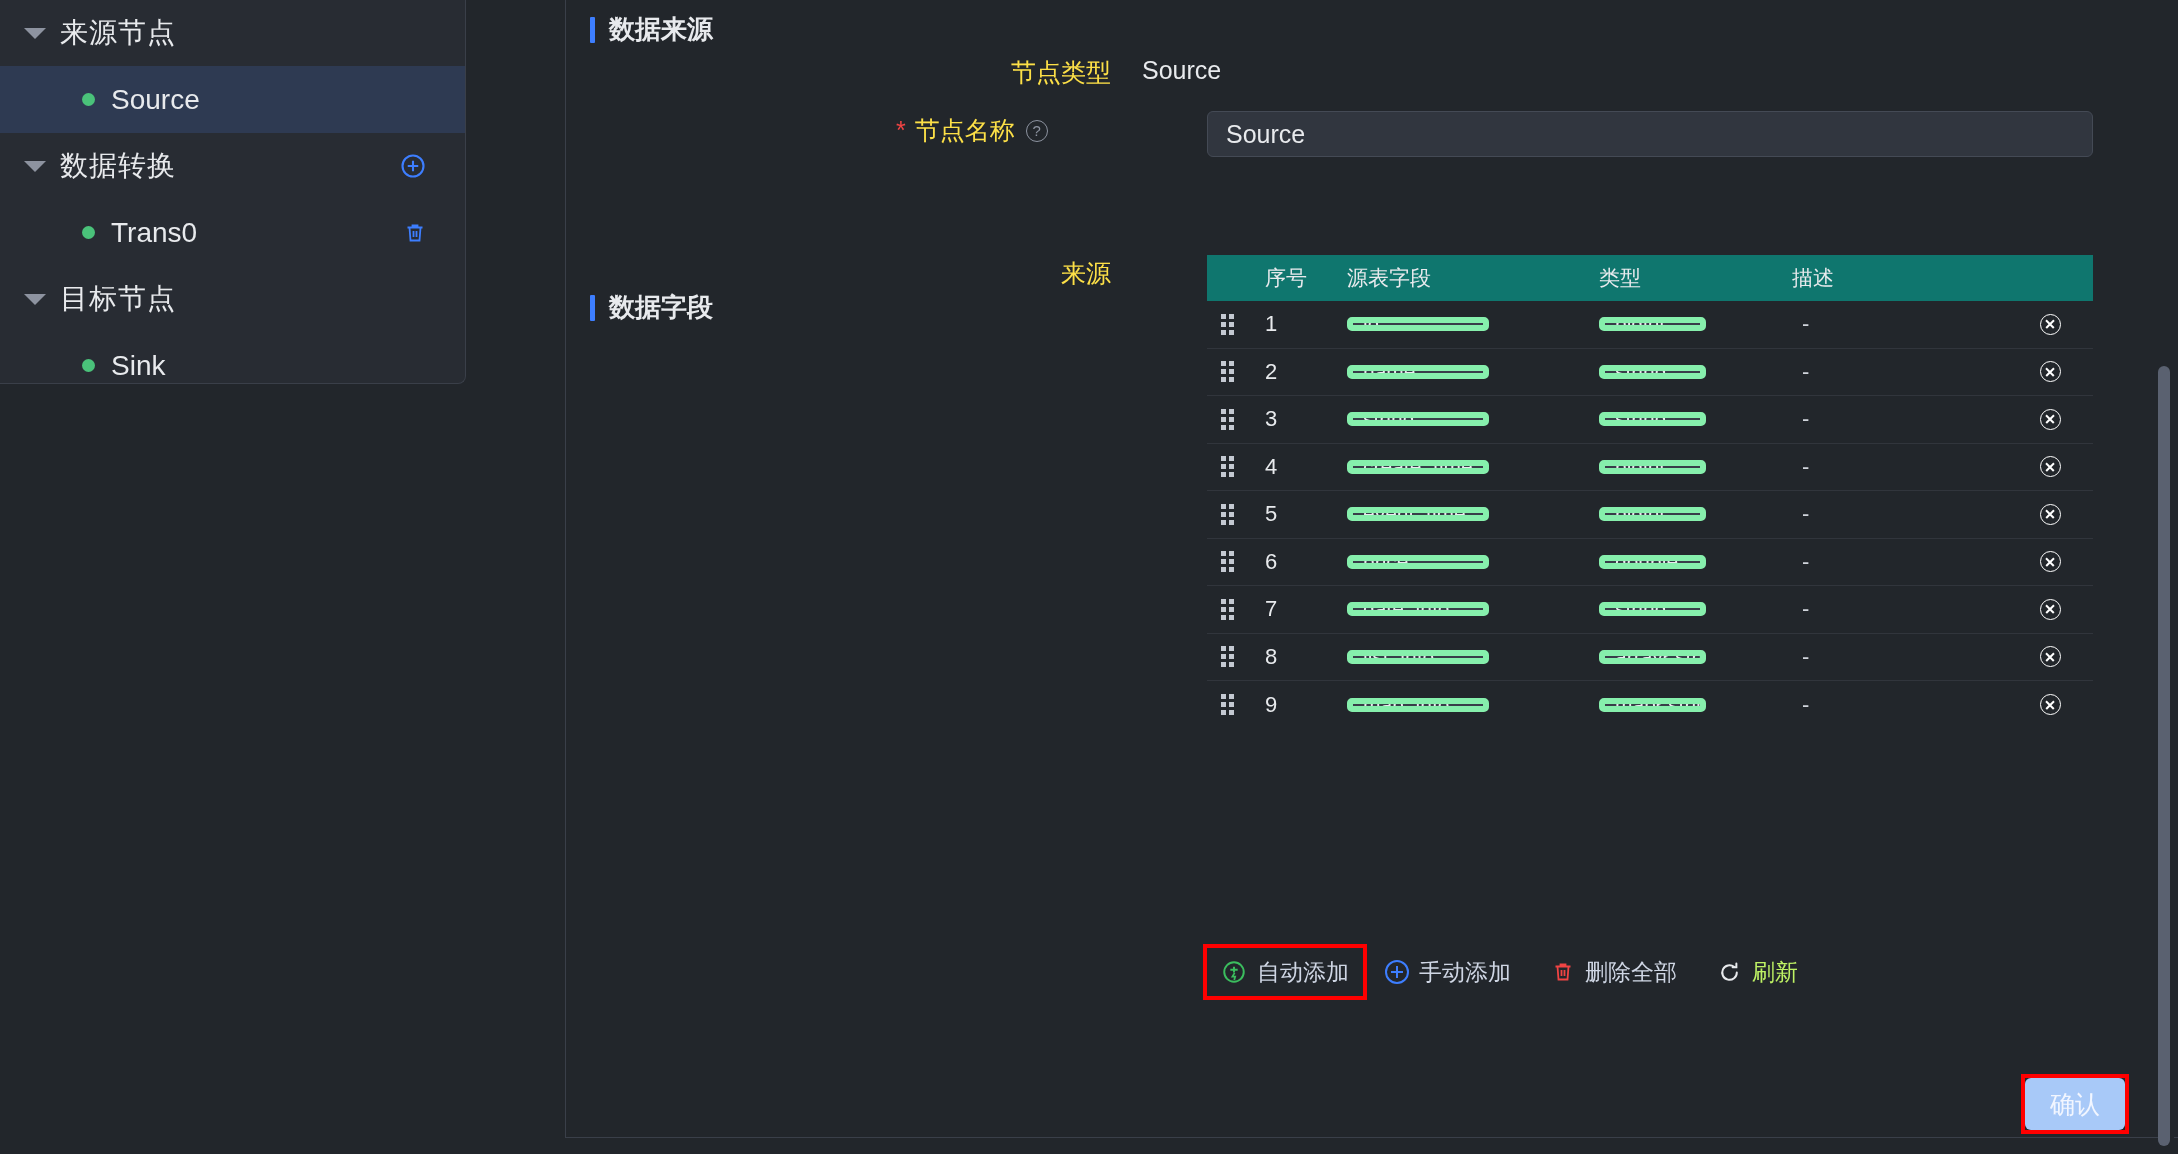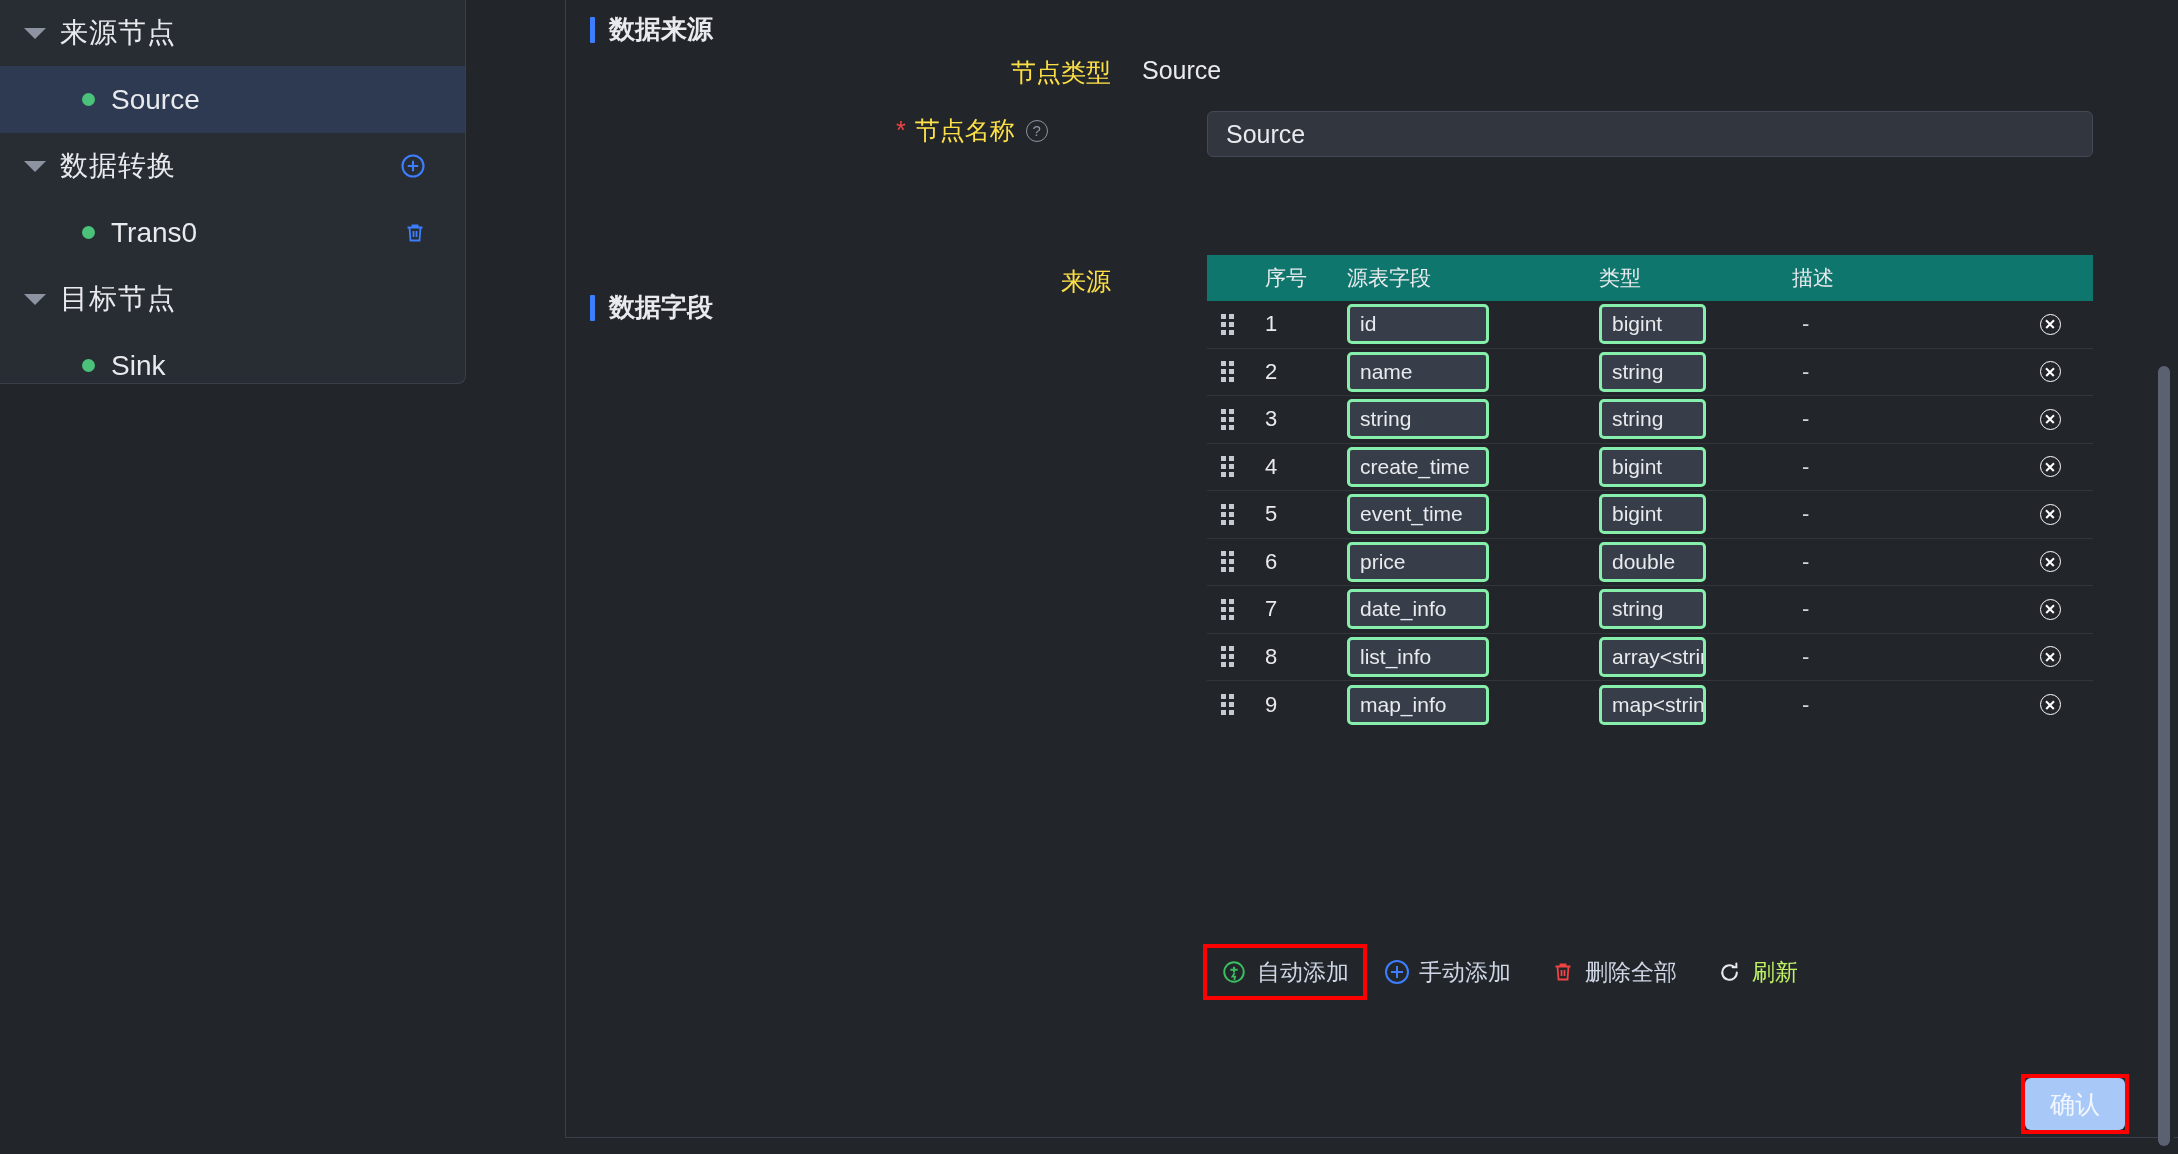--- a/index.html
+++ b/index.html
@@ -105,22 +105,22 @@
   .c-del    { flex: 1; display: flex; justify-content: center; align-items: center; }
 
   .hdr-handle { width: 40px; }
   .hdr-idx    { width: 100px; padding-left: 18px; }
   .hdr-field  { width: 252px; }
   .hdr-type   { width: 193px; }
   .hdr-desc   { width: 215px; }
   .hdr-tail   { flex: 1; }
 
   .cell-input {
-    width: 142px; height: 40px;
-    background: #383e49; border: 3px solid #86efac; border-radius: 5px;
+    width: 142px; height: 14px;
+    background: #383e49; border: 6px solid #86efac; border-radius: 5px;
     color: #e8eaed; font-size: 21px; padding: 0 10px;
     font-family: inherit; outline: none; overflow: hidden; white-space: nowrap;
     display: flex; align-items: center;
   }
   .c-field .cell-input { width: 142px; }
   .c-type  .cell-input { width: 107px; }
 
   .drag-dots { display: grid; grid-template-columns: 5px 5px; gap: 3px; }
   .drag-dots i { display: block; width: 5px; height: 5px; background: #c4c9d2; }
 
@@ -246,21 +246,21 @@
       <span class="help-icon">?</span>
     </div>
 
     <input id="node-name-input" class="text-input" type="text" value="Source" style="">
 
     <div class="section-title" id="sec-datafield">
       <span class="bar"></span>
       <span>数据字段</span>
     </div>
 
-    <div class="form-label" style="position:absolute; left:420px; top:265px; width:125px;">来源</div>
+    <div class="form-label" style="position:absolute; left:420px; top:257px; width:125px;">来源</div>
 
     <div id="field-table">
       <div class="tbl-header">
         <div class="hdr-handle"></div>
         <div class="hdr-idx">序号</div>
         <div class="hdr-field">源表字段</div>
         <div class="hdr-type">类型</div>
         <div class="hdr-desc">描述</div>
         <div class="hdr-tail"></div>
       </div>

